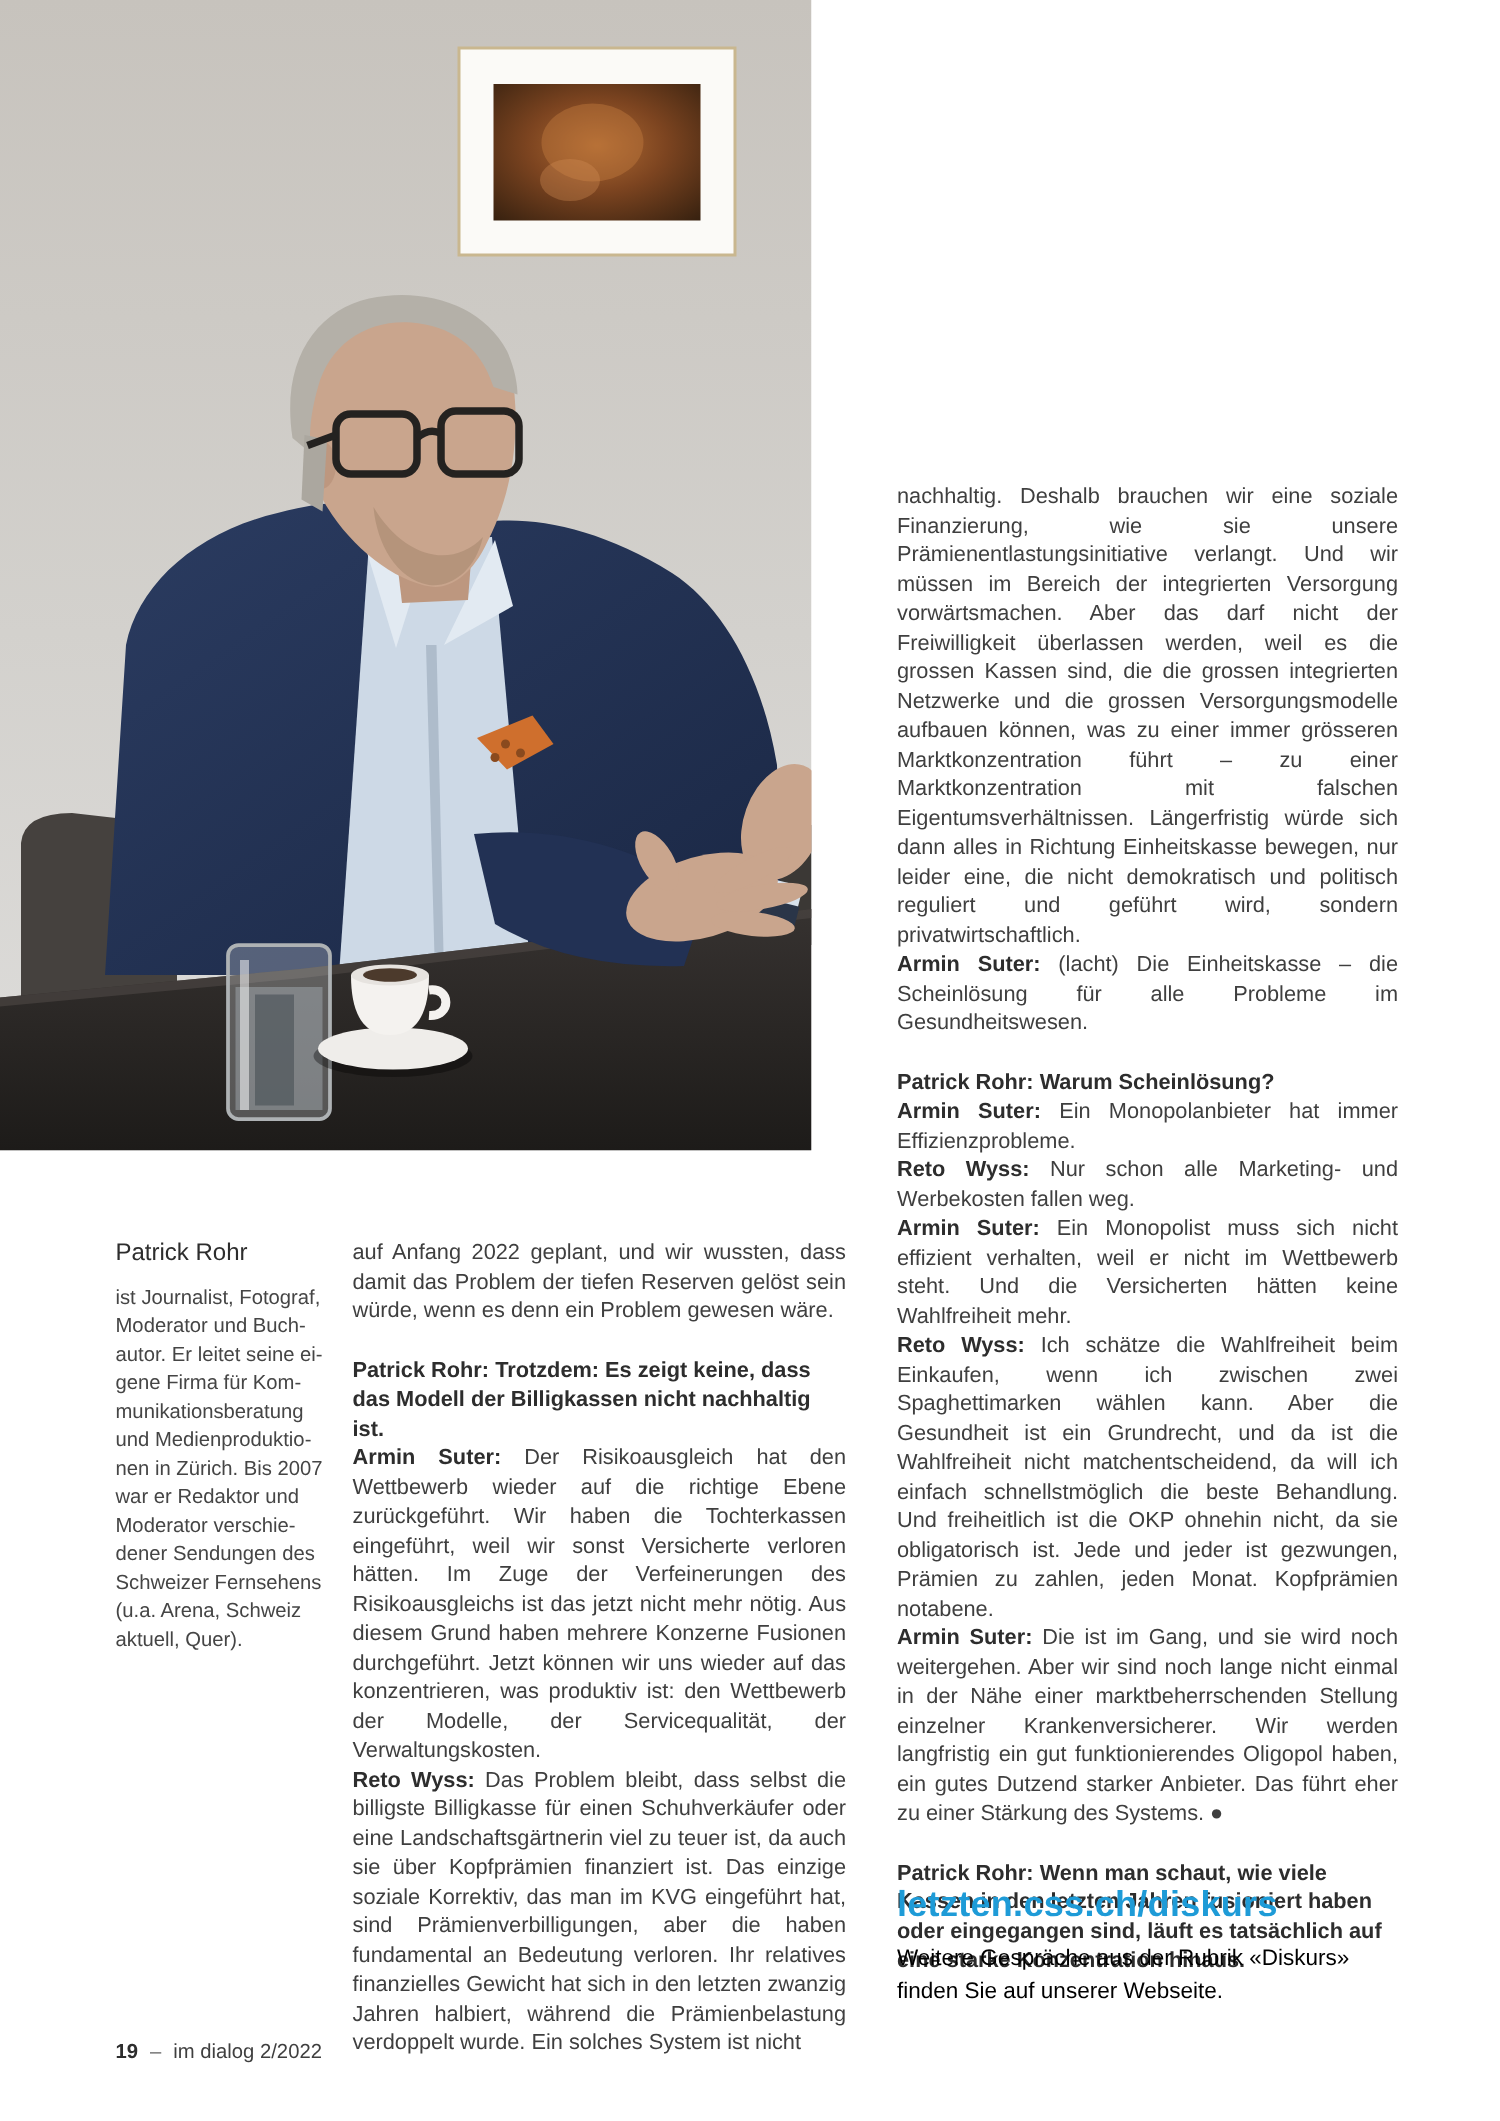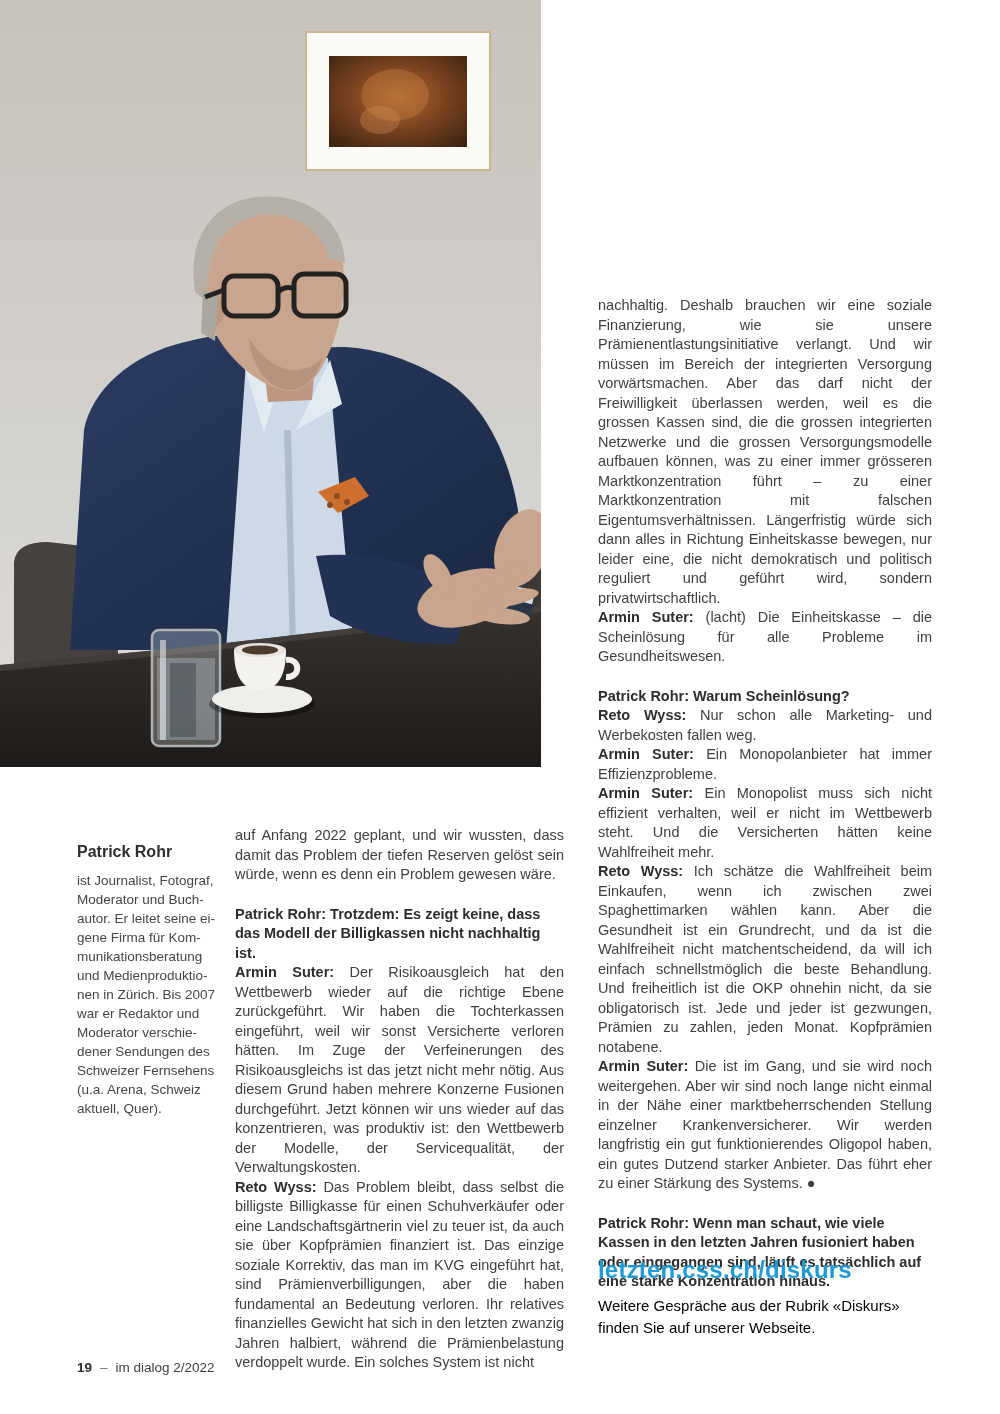--- a/index.html
+++ b/index.html
@@ -5,26 +5,26 @@
   html,body{margin:0;padding:0;background:#ffffff;}
   .page{
     position:relative;width:1000px;height:1414px;background:#ffffff;
     font-family:"Liberation Sans","DejaVu Sans",sans-serif;color:#3f3f3f;
     overflow:hidden;
   }
   
   .photo{position:absolute;left:0;top:0;width:541px;height:767px;display:block;}
   
   .bio{position:absolute;left:77px;top:827px;width:140px;}
-  .bio-name{font-size:16px;font-weight:bold;color:#2d2d2d;margin:16px 0 10px 0;}
+  .bio-name{font-size:16px;font-weight:normal;color:#2d2d2d;margin:0 0 10px 0;}
   .bio-text{font-size:13.5px;line-height:19px;white-space:pre-line;color:#454545;}
   
   .col{font-size:14.5px;line-height:19.5px;text-align:justify;hyphens:auto;}
   .col-middle{position:absolute;left:235px;top:826px;width:329px;}
-  .col-right{position:absolute;left:598px;top:296px;width:334px;}
+  .col-right{position:absolute;left:598px;top:322px;width:334px;}
   .para{margin:0;}
   .para b{color:#2d2d2d;text-align:center;}
   .question{font-weight:bold;color:#2d2d2d;text-align:left;margin-top:20px;hyphens:none;}
   .question b{color:#2d2d2d;}
   
   .link-block{position:absolute;left:598px;top:1256px;width:345px;}
   .link-url{font-size:24px;font-weight:bold;color:#1e9bd7;letter-spacing:.2px;cursor:pointer;}
   .link-subtext{font-size:15px;line-height:22px;color:#000000;white-space:pre-line;margin-top:11px;}
   
   .footer{position:absolute;left:77px;top:1360px;font-size:13.5px;color:#3f3f3f;}
@@ -156,22 +156,22 @@
     <p class="para"><span>auf Anfang 2022 geplant, und wir wussten, dass damit das Problem der tiefen Reserven gelöst sein würde, wenn es denn ein Problem gewesen wäre.</span></p>
     <p class="para question"><b>Patrick Rohr:</b> <span>Trotzdem: Es zeigt keine, dass das Modell der Billigkassen nicht nachhaltig ist.</span></p>
     <p class="para"><b>Armin Suter:</b> <span>Der Risikoausgleich hat den Wettbewerb wieder auf die richtige Ebene zurückgeführt. Wir haben die Tochterkassen eingeführt, weil wir sonst Versicherte verloren hätten. Im Zuge der Verfeinerungen des Risikoausgleichs ist das jetzt nicht mehr nötig. Aus diesem Grund haben mehrere Konzerne Fusionen durchgeführt. Jetzt können wir uns wieder auf das konzentrieren, was produktiv ist: den Wettbewerb der Modelle, der Servicequalität, der Verwaltungskosten.</span></p>
     <p class="para"><b>Reto Wyss:</b> <span>Das Problem bleibt, dass selbst die billigste Billigkasse für einen Schuhverkäufer oder eine Landschaftsgärtnerin viel zu teuer ist, da auch sie über Kopfprämien finanziert ist. Das einzige soziale Korrektiv, das man im KVG eingeführt hat, sind Prämienverbilligungen, aber die haben fundamental an Bedeutung verloren. Ihr relatives finanzielles Gewicht hat sich in den letzten zwanzig Jahren halbiert, während die Prämienbelastung verdoppelt wurde. Ein solches System ist nicht</span></p>
   </div>
 
   <div class="col col-right">
     <p class="para"><span>nachhaltig. Deshalb brauchen wir eine soziale Finanzierung, wie sie unsere Prämienentlastungsinitiative verlangt. Und wir müssen im Bereich der integrierten Versorgung vorwärtsmachen. Aber das darf nicht der Freiwilligkeit überlassen werden, weil es die grossen Kassen sind, die die grossen integrierten Netzwerke und die grossen Versorgungsmodelle aufbauen können, was zu einer immer grösseren Marktkonzentration führt – zu einer Marktkonzentration mit falschen Eigentumsverhältnissen. Längerfristig würde sich dann alles in Richtung Einheitskasse bewegen, nur leider eine, die nicht demokratisch und politisch reguliert und geführt wird, sondern privatwirtschaftlich.</span></p>
     <p class="para"><b>Armin Suter:</b> <span>(lacht) Die Einheitskasse – die Scheinlösung für alle Probleme im Gesundheitswesen.</span></p>
     <p class="para question"><b>Patrick Rohr:</b> <span>Warum Scheinlösung?</span></p>
+    <p class="para"><b>Armin Suter:</b> <span>Ein Monopolanbieter hat immer Effizienzprobleme.</span></p>
     <p class="para"><b>Reto Wyss:</b> <span>Nur schon alle Marketing- und Werbekosten fallen weg.</span></p>
-    <p class="para"><b>Armin Suter:</b> <span>Ein Monopolanbieter hat immer Effizienzprobleme.</span></p>
     <p class="para"><b>Armin Suter:</b> <span>Ein Monopolist muss sich nicht effizient verhalten, weil er nicht im Wettbewerb steht. Und die Versicherten hätten keine Wahlfreiheit mehr.</span></p>
     <p class="para"><b>Reto Wyss:</b> <span>Ich schätze die Wahlfreiheit beim Einkaufen, wenn ich zwischen zwei Spaghettimarken wählen kann. Aber die Gesundheit ist ein Grundrecht, und da ist die Wahlfreiheit nicht matchentscheidend, da will ich einfach schnellstmöglich die beste Behandlung. Und freiheitlich ist die OKP ohnehin nicht, da sie obligatorisch ist. Jede und jeder ist gezwungen, Prämien zu zahlen, jeden Monat. Kopfprämien notabene.</span></p>
     <p class="para"><b>Armin Suter:</b> <span>Die ist im Gang, und sie wird noch weitergehen. Aber wir sind noch lange nicht einmal in der Nähe einer marktbeherrschenden Stellung einzelner Krankenversicherer. Wir werden langfristig ein gut funktionierendes Oligopol haben, ein gutes Dutzend starker Anbieter. Das führt eher zu einer Stärkung des Systems. ●</span></p>
     <p class="para question"><b>Patrick Rohr:</b> <span>Wenn man schaut, wie viele Kassen in den letzten Jahren fusioniert haben oder eingegangen sind, läuft es tatsächlich auf eine starke Konzentration hinaus.</span></p>
   </div>
 
   <div class="link-block">
     <div class="link-url">letzten.css.ch/diskurs</div>
     <div class="link-subtext">Weitere Gespräche aus der Rubrik «Diskurs»
 finden Sie auf unserer Webseite.</div>

